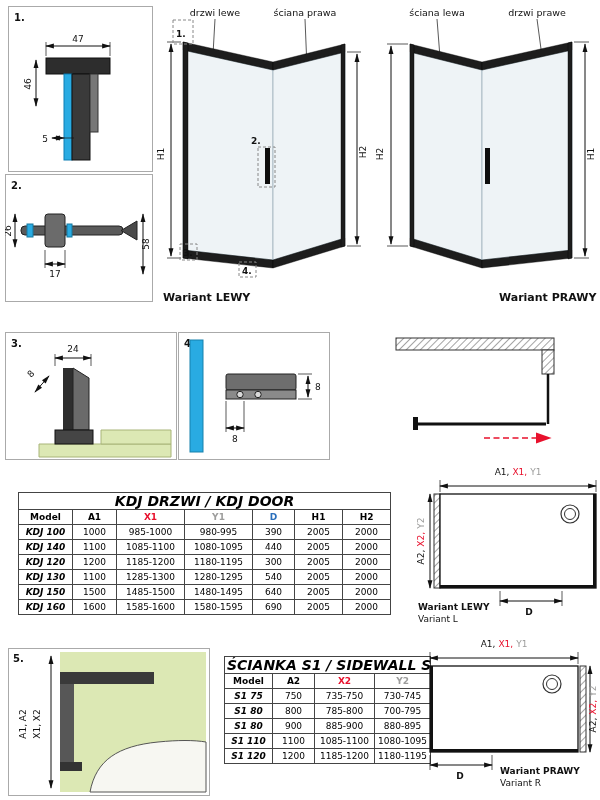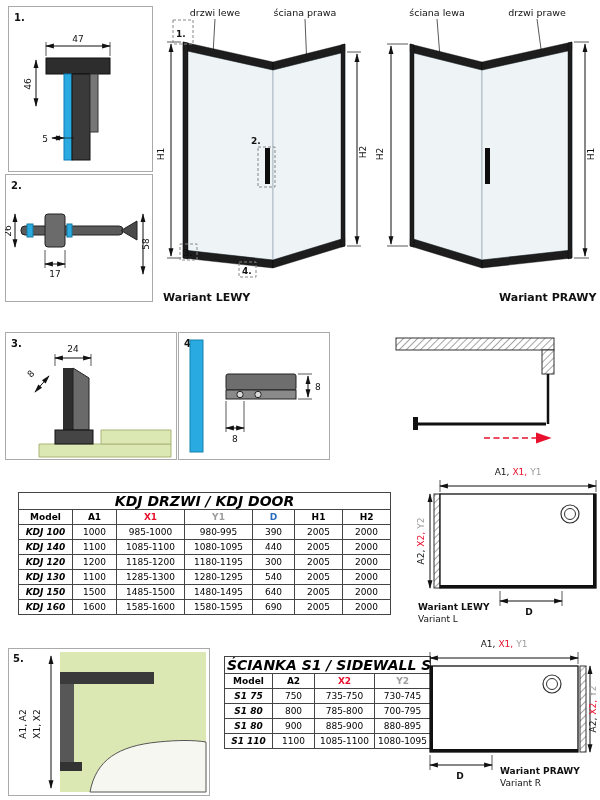--- a/index.html
+++ b/index.html
@@ -399,20 +399,26 @@
           <td class="c1">900</td>
           <td class="c2">885-900</td>
           <td class="c3">880-895</td>
         </tr>
         <tr>
           <td class="c0">S1 110</td>
           <td class="c1">1100</td>
           <td class="c2">1085-1100</td>
           <td class="c3">1080-1095</td>
         </tr>
+        <tr>
+          <td class="c0">S1 120</td>
+          <td class="c1">1200</td>
+          <td class="c2">1185-1200</td>
+          <td class="c3">1180-1195</td>
+        </tr>
       </tbody>
 </table>
 
 <svg class="abs" style="left:424px;top:636px" width="176" height="164" viewBox="0 0 176 164">
   <text x="80" y="11" class="t9" text-anchor="middle">
     <tspan fill="#111">A1,</tspan><tspan dx="3" fill="#e8112d">X1,</tspan><tspan dx="3" fill="#9d9d9c">Y1</tspan>
   </text>
   <g>
     <line x1="6" y1="16" x2="6" y2="28" class="ext"></line>
         <line x1="154" y1="16" x2="154" y2="28" class="ext"></line>

